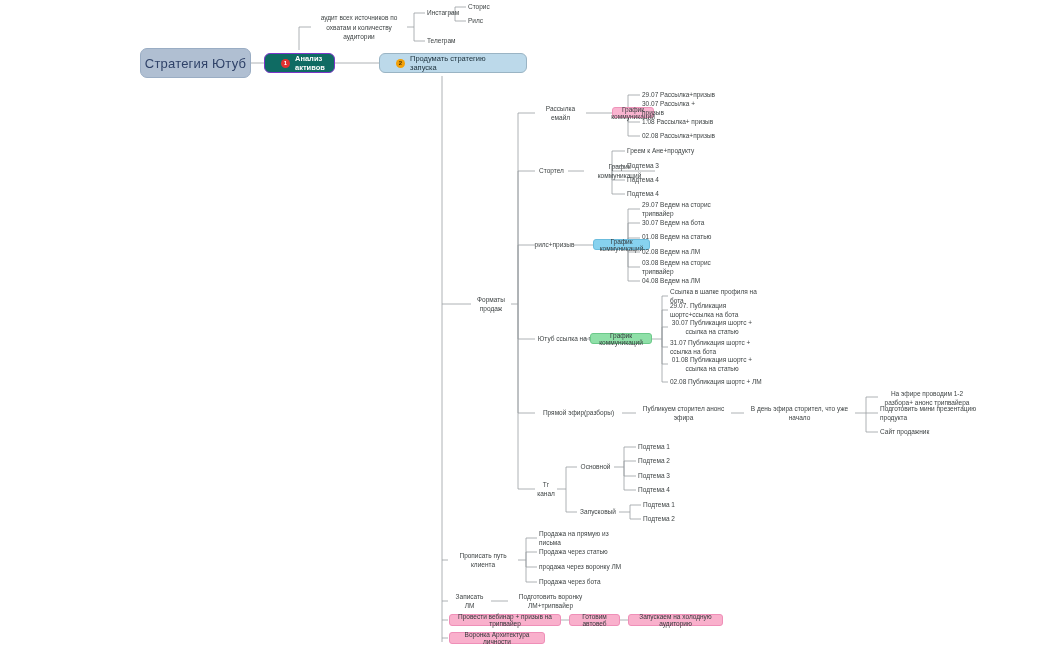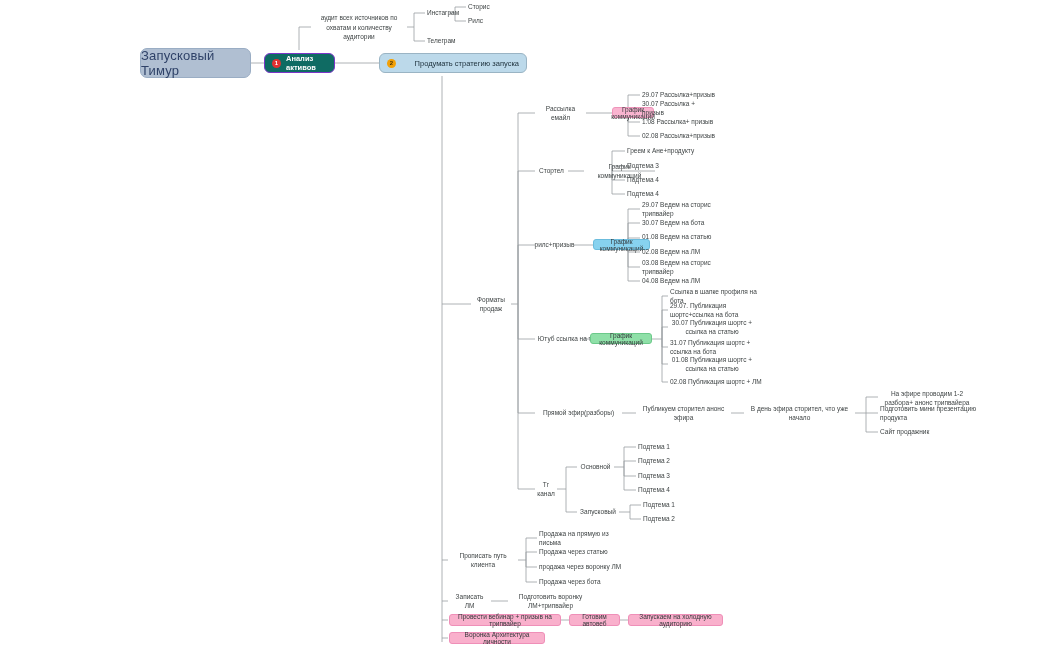--- a/index.html
+++ b/index.html
@@ -29,25 +29,24 @@
     border-radius:7px;
     color:#2f4268;
     font-size:13px;
     display:flex;align-items:center;justify-content:center;
     letter-spacing:.2px;
   }
   
   .numbox{
     border-radius:6px;
     display:flex;align-items:center;
-    padding:0 7px;
+    padding:0 16px;
     font-size:7.5px;
     gap:5px;
     box-sizing:border-box;
-    justify-content:space-between;
   }
   .numbox.n1{background:#0f6b63;border:1.6px solid #7b35c9;color:#ffffff;font-weight:bold;}
   .numbox.n2{background:#bcd9ea;border:1.2px solid #9ab4c4;color:#20343f;}
   .badge-num{
     width:9px;height:9px;border-radius:50%;
     display:flex;align-items:center;justify-content:center;
     font-size:6px;color:#fff;font-weight:bold;flex:0 0 auto;
   }
   .badge-num.red{background:#e03131;}
   .badge-num.orange{background:#f2a007;color:#4a3000;}
@@ -149,21 +148,21 @@
       <path d="M491,601 H508"></path>
 
       <path d="M442,620 H448"></path>
       <path d="M561,620 H569"></path>
       <path d="M620,620 H628"></path>
 
       <path d="M442,638 H448"></path>
     </g>
   </svg>
 
-  <div class="node root-title" style="left:140px;top:48px;width:111px;height:30px;">Запусковый Тимур</div>
+  <div class="node root-title" style="left:140px;top:48px;width:111px;height:30px;">Стратегия Ютуб</div>
 
   <div class="node numbox n1" style="left:264px;top:53px;width:71px;height:20px;">
     <span class="badge-num red">1</span>
     <span>Анализ активов</span>
   </div>
 
   <div class="node numbox n2" style="left:379px;top:53px;width:148px;height:20px;">
     <span class="badge-num orange">2</span>
     <span>Продумать стратегию запуска</span>
   </div>

